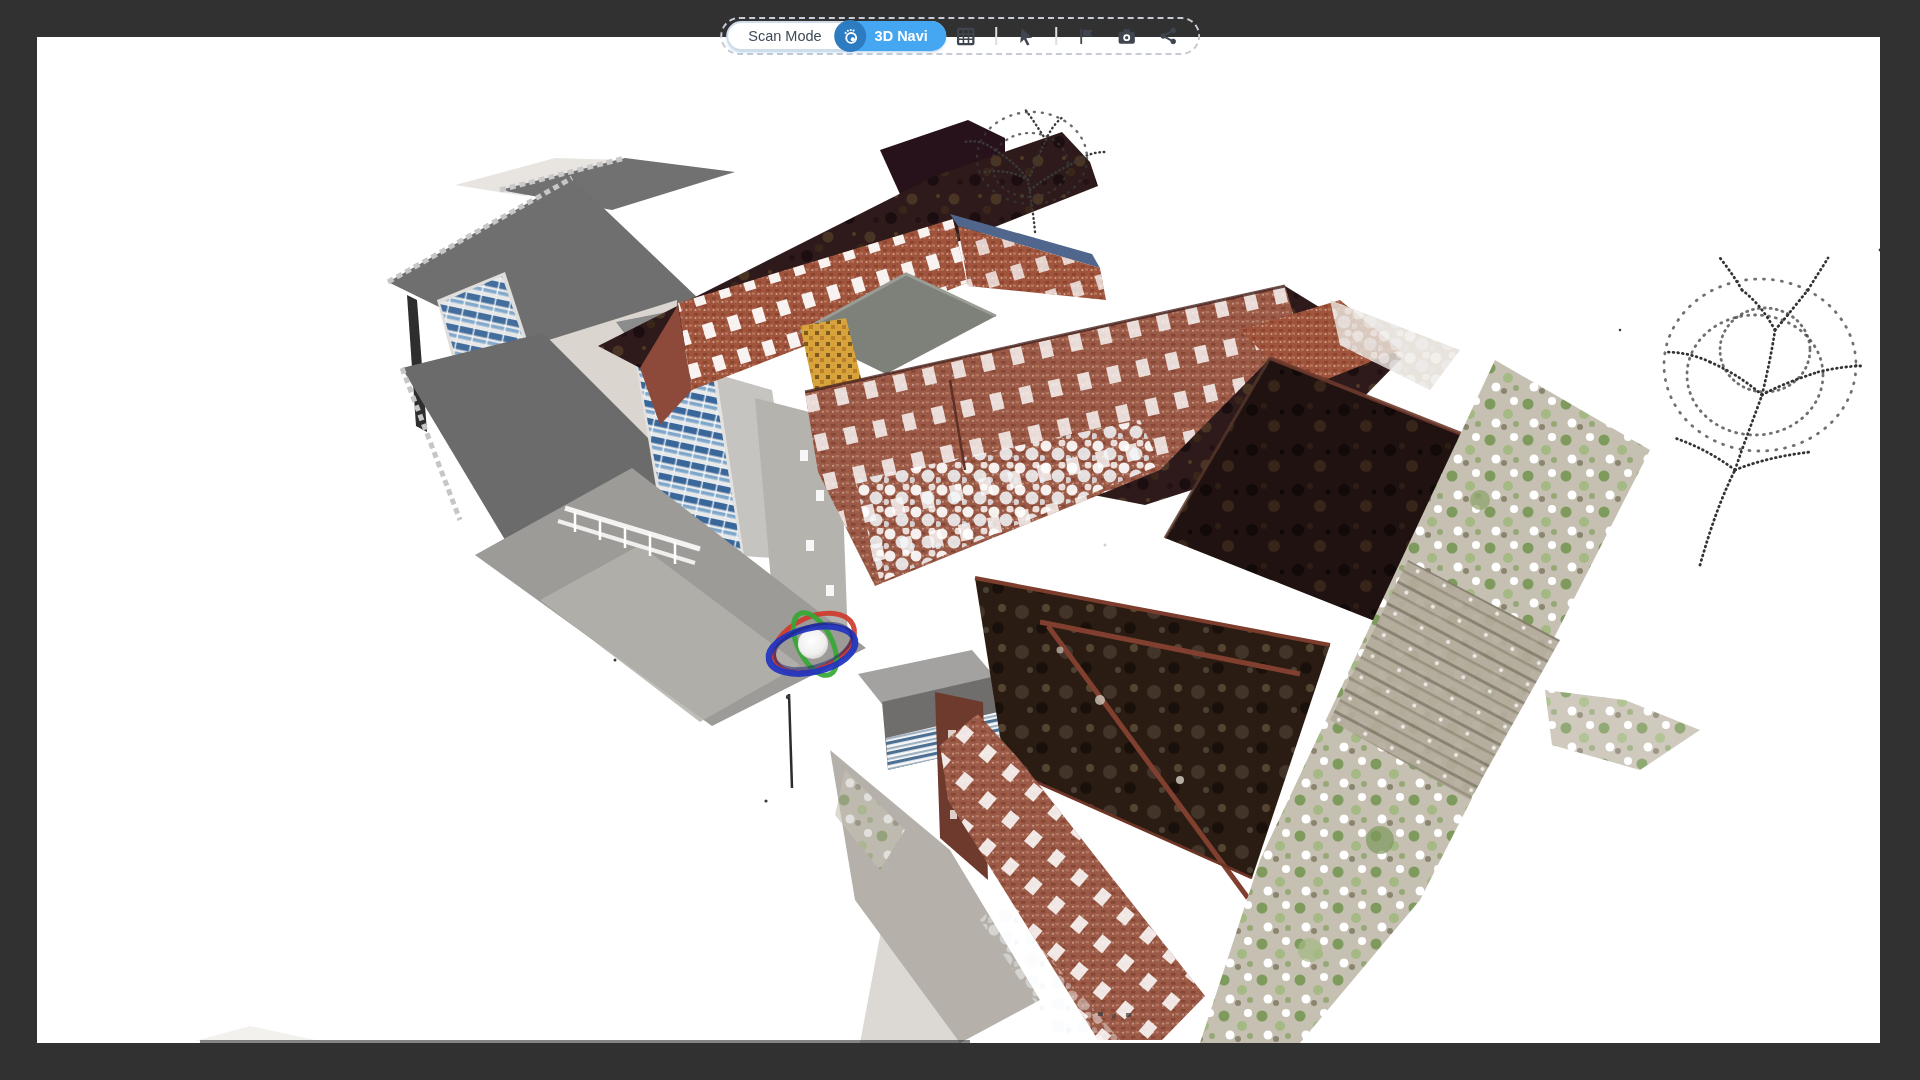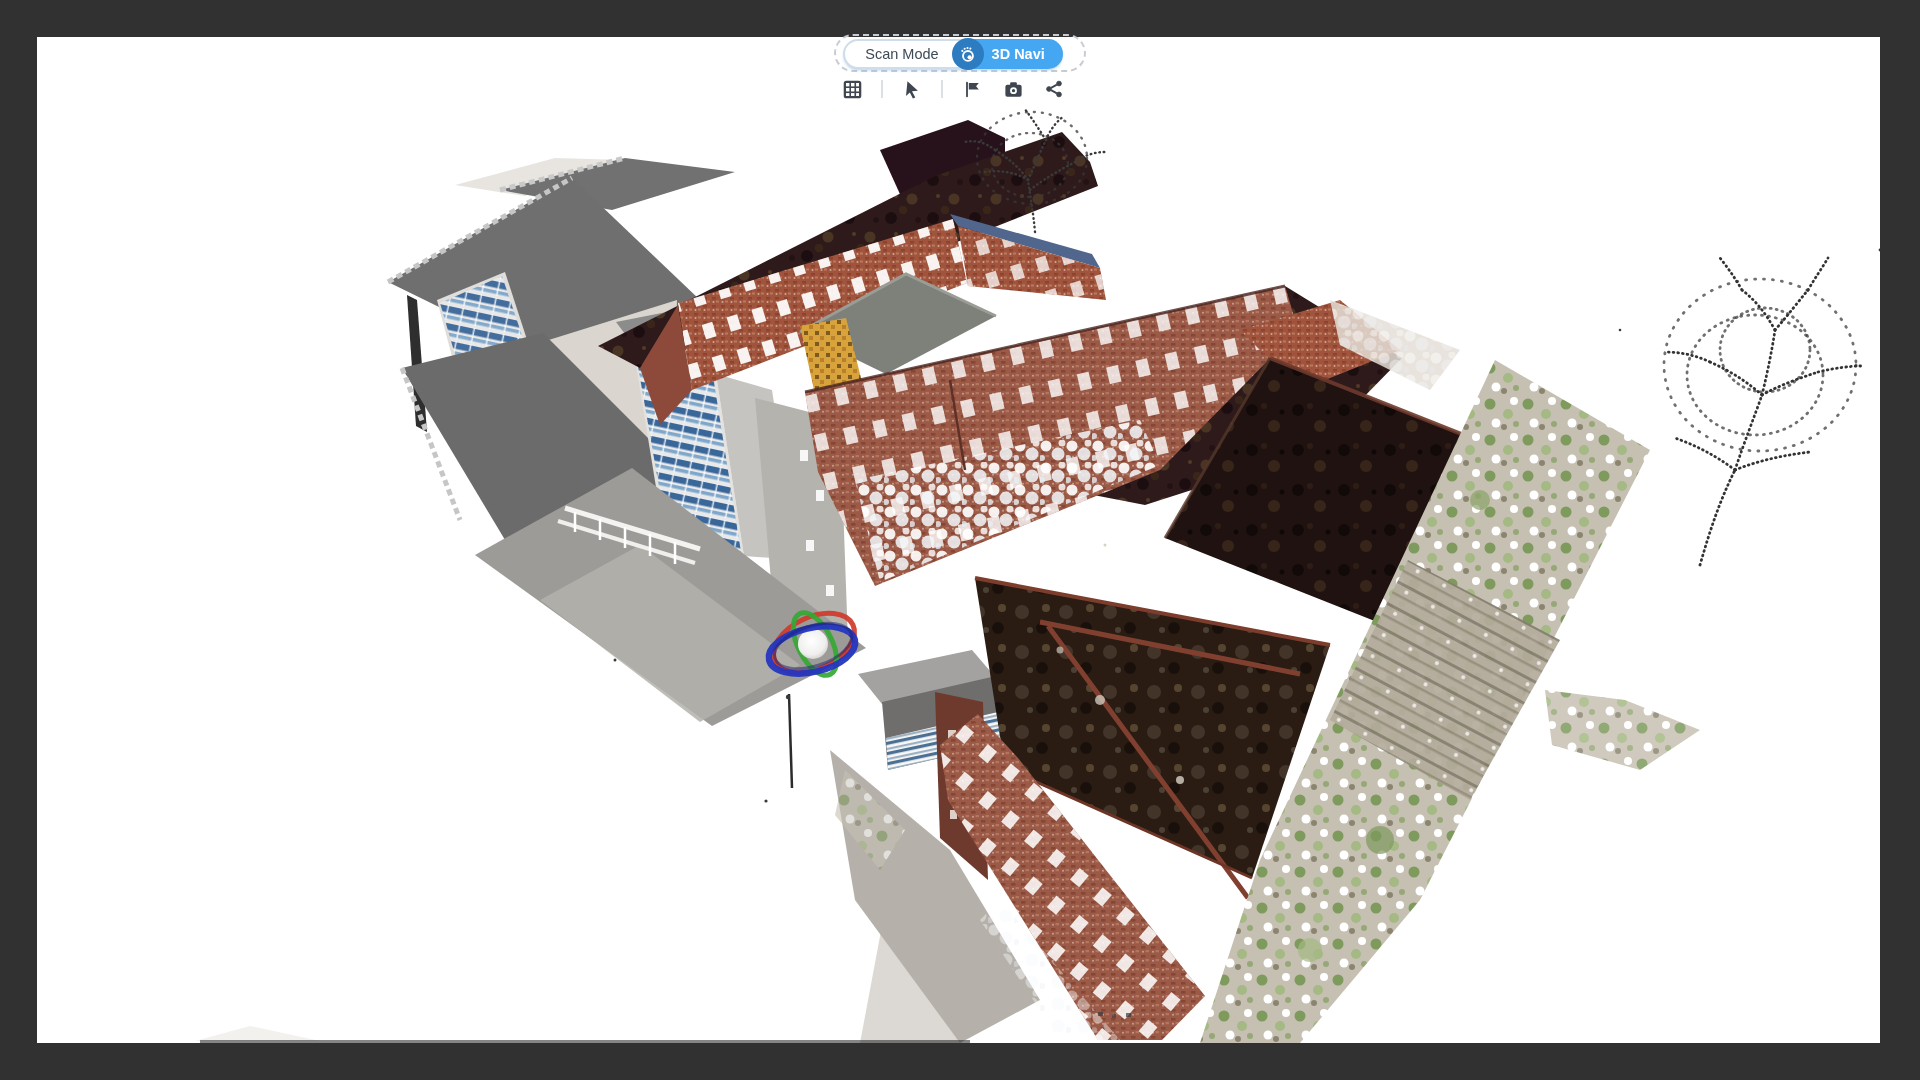--- a/index.html
+++ b/index.html
@@ -10,25 +10,25 @@
   }
   
   .canvas{
     position:absolute;left:37px;top:37px;width:1843px;height:1006px;
     background:#ffffff;overflow:hidden;
   }
   .canvas svg{display:block;width:100%;height:100%;}
 
   
   .toolbar{
-    position:absolute;left:50%;top:34px;transform:translateX(-50%);
+    position:absolute;left:50%;top:17px;transform:translateX(-50%);
     display:flex;align-items:center;gap:8px;
     border:2px dashed #c7ccd4;border-radius:22px;
     padding:3px 18px 3px 4px;height:38px;box-sizing:border-box;
-    background:transparent;z-index:5;flex-direction:column;
+    background:transparent;z-index:5;
   }
   .toggle-group{
     display:flex;align-items:center;height:30px;background:#ffffff;
     border:2px solid #cfdce9;border-radius:17px;
     box-shadow:0 2px 3px -1px rgba(110,165,220,.55);
     box-sizing:border-box;
   }
   .scan-label{
     padding:0 15px 0 20px;font-size:14.5px;color:#3e4a56;cursor:pointer;
     white-space:nowrap;

